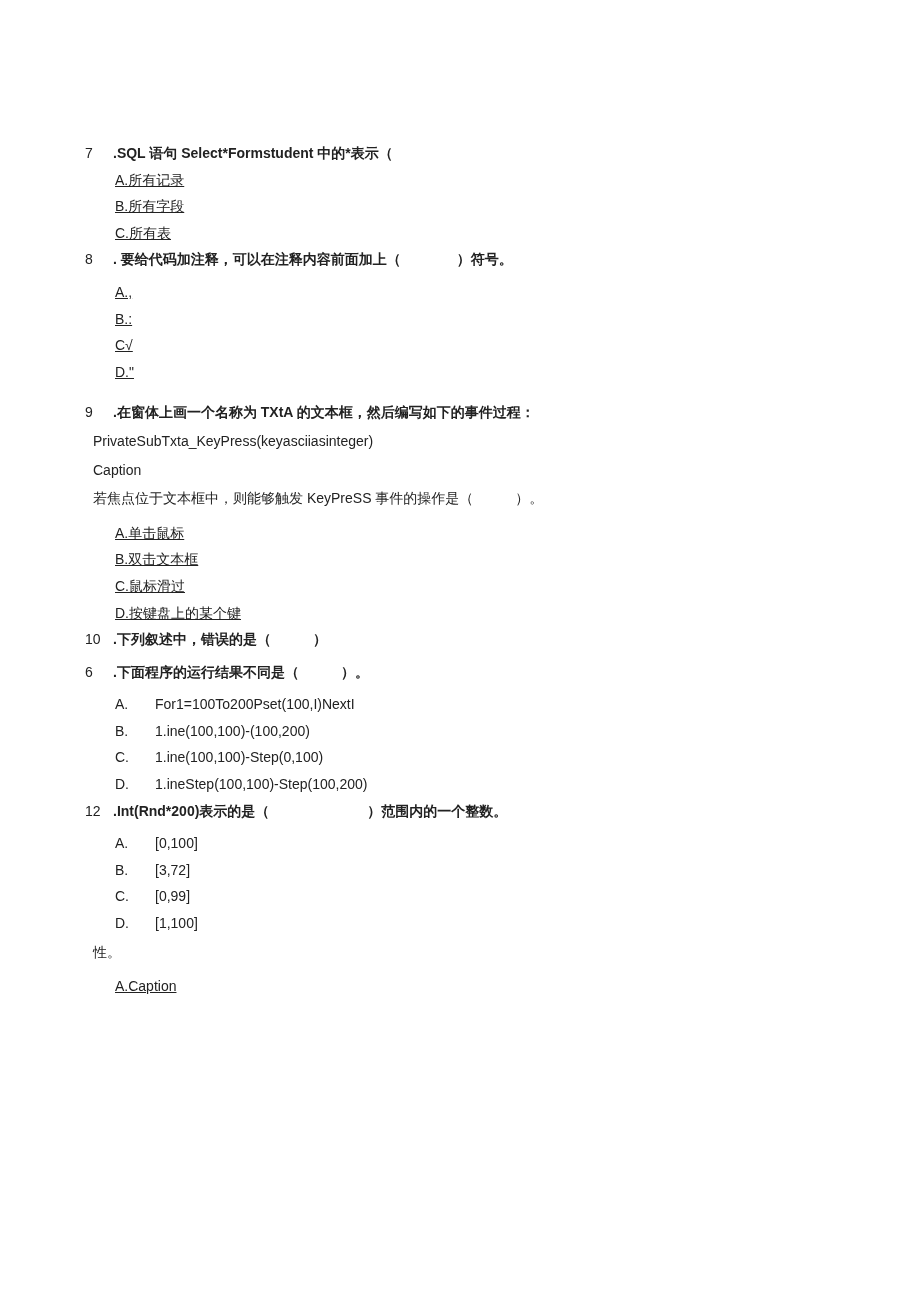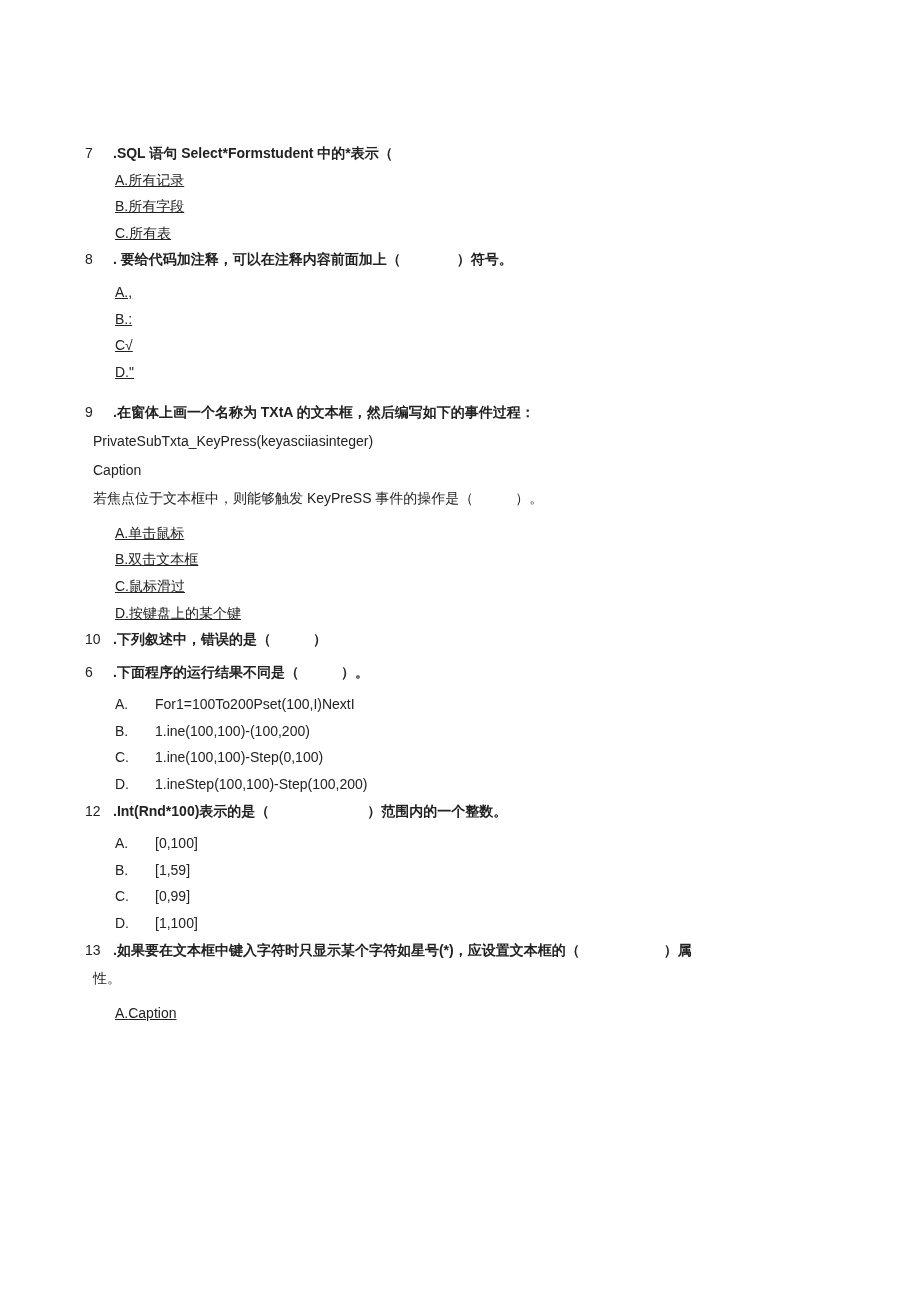--- a/index.html
+++ b/index.html
@@ -117,45 +117,41 @@
       <span>1.ine(100,100)-Step(0,100)</span>
     </div>
     <div class="opt-wide">
       <span class="opt-letter">D.</span>
       <span>1.ineStep(100,100)-Step(100,200)</span>
     </div>
   </div>
 
   <div class="qline">
     <span class="qnum">12</span>
-    <span class="qbody">.Int(Rnd*100)表示的是（　　　　　　　）范围内的一个整数。</span>
+    <span class="qbody">.Int(Rnd*200)表示的是（　　　　　　　）范围内的一个整数。</span>
   </div>
   <div class="gap"></div>
   <div class="options">
     <div class="opt-wide">
       <span class="opt-letter">A.</span>
       <span>[0,100]</span>
     </div>
     <div class="opt-wide">
       <span class="opt-letter">B.</span>
-      <span>[1,59]</span>
+      <span>[3,72]</span>
     </div>
     <div class="opt-wide">
       <span class="opt-letter">C.</span>
       <span>[0,99]</span>
     </div>
     <div class="opt-wide">
       <span class="opt-letter">D.</span>
       <span>[1,100]</span>
     </div>
   </div>
 
-  <div class="qline">
-    <span class="qnum">13</span>
-    <span class="qbody">.如果要在文本框中键入字符时只显示某个字符如星号(*)，应设置文本框的（　　　　　　）属</span>
-  </div>
   <div class="para">性。</div>
   <div class="gap"></div>
   <div class="options">
     <span class="opt">A.Caption</span>
   </div>
 
 </div>
 
 </body></html>

